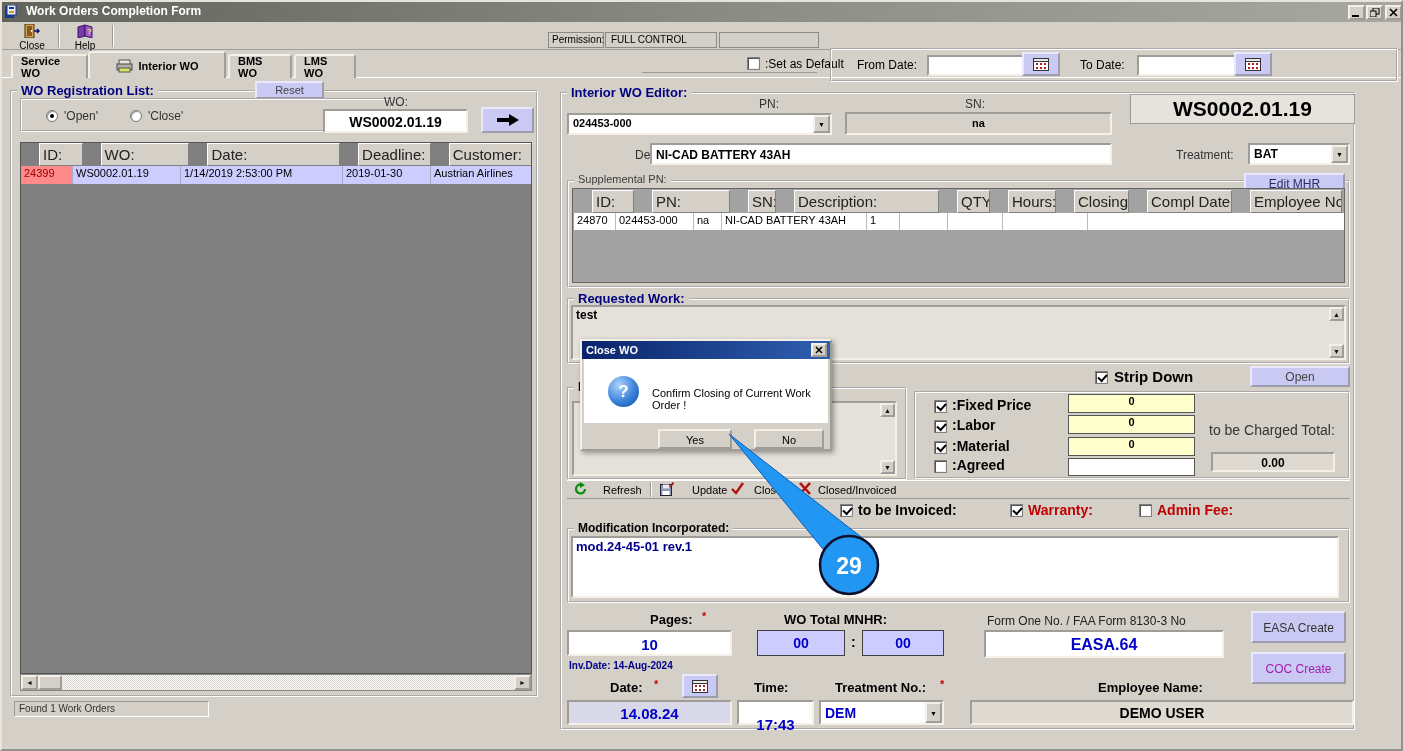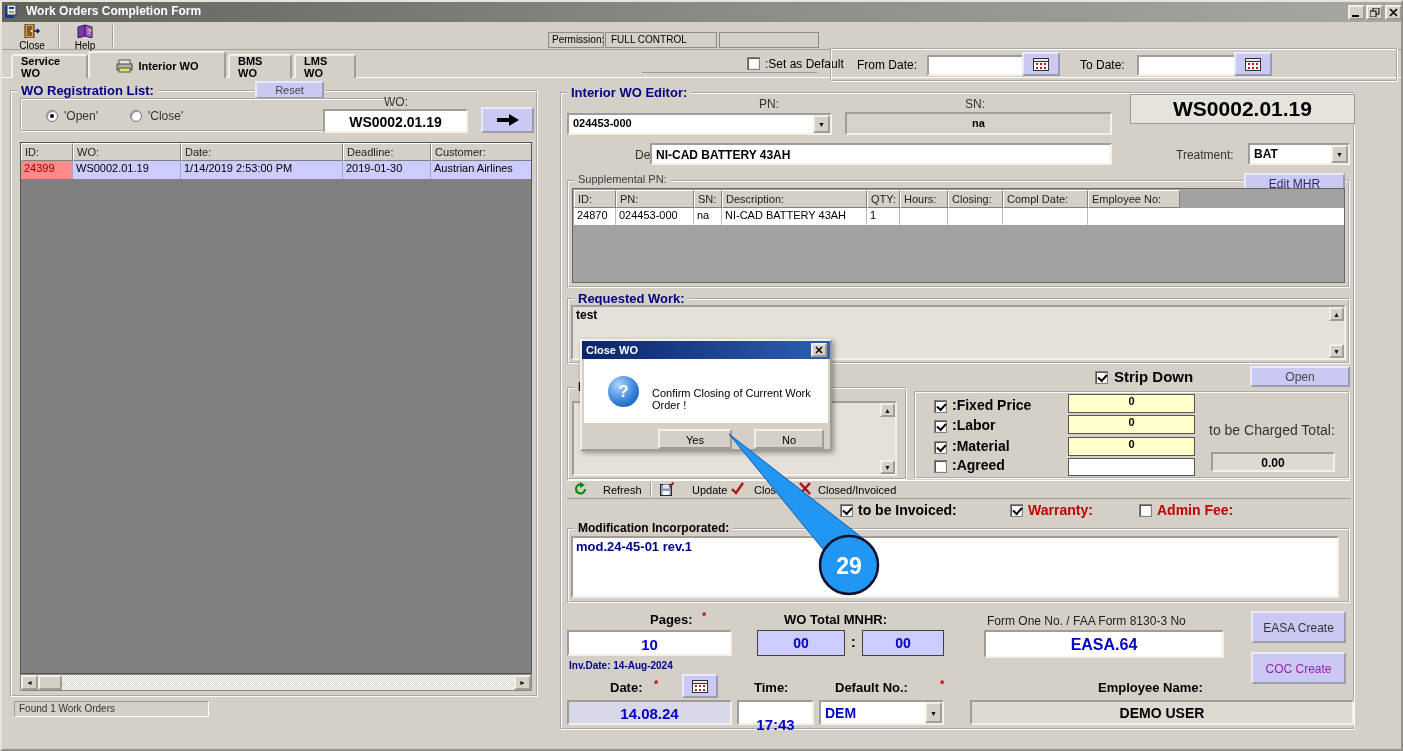--- a/index.html
+++ b/index.html
@@ -32,21 +32,21 @@
 
   .cb { position:absolute; width:13px; height:13px; background:#fff; border:1px solid #808080;
         box-shadow:inset 1px 1px 0 #555, inset -1px -1px 0 #efefef; }
   .cb.checked::after { content:""; position:absolute; left:2px; top:2px; width:7px; height:4px;
         border-left:2px solid #000; border-bottom:2px solid #000; transform:rotate(-48deg); }
   .radio { position:absolute; width:12px; height:12px; border-radius:50%; background:#fff;
         border:1px solid #777; box-shadow:inset 1px 1px 1px #999; }
   .radio.sel::after { content:""; position:absolute; left:3px; top:3px; width:4px; height:4px; border-radius:50%; background:#000; }
 
   .hdrcell { background:#d4d0c8; border-right:1px solid #808080; border-bottom:1px solid #808080;
-        border-top:1px solid #fff; border-left:1px solid #fff; padding:2px 3px; font-size:11px; color:#222; overflow:hidden; white-space:nowrap; }
+        border-top:1px solid #fff; border-left:1px solid #fff; padding:2px 3px; font-size:15px; color:#222; overflow:hidden; white-space:nowrap;margin-left:18px; }
   .cell { padding:1px 3px; font-size:11px; border-right:1px solid #a8a8c8; overflow:hidden; white-space:nowrap; }
   .row-l { background:#ccccff; }
 
   .bluetext { color:#0000c8; font-weight:bold; }
   .redlabel { color:#c00000; font-weight:bold; }
 
   .scroll-track { background:repeating-conic-gradient(#fff 0 25%,#d8d4cc 0 50%) 0 0/2px 2px; }
   .sb-btn { background:#d4d0c8; border:2px outset #f4f0e8; display:flex; align-items:center; justify-content:center; font-size:7px; color:#111; }
 
   .dlg-title { background:linear-gradient(90deg,#0a246a,#2f5fb0); height:18px; display:flex; align-items:center; color:#fff; font-weight:bold; font-size:11px; padding-left:4px; }
@@ -377,21 +377,21 @@
           <rect x="3" y="6" width="2" height="2"></rect>
           <rect x="7" y="6" width="2" height="2"></rect>
           <rect x="11" y="6" width="2" height="2"></rect>
           <rect x="3" y="10" width="2" height="2"></rect>
           <rect x="7" y="10" width="2" height="2"></rect>
           <rect x="11" y="10" width="2" height="2"></rect>
         </g>
     </svg>
   </div>
   <span class="abs lbl" style="left:752px;top:678px;font-weight:bold;font-size:13px">Time:</span>
-  <span class="abs lbl" style="left:833px;top:678px;font-weight:bold;font-size:13px">Default No.:</span>
+  <span class="abs lbl" style="left:833px;top:678px;font-weight:bold;font-size:13px">Treatment No.:</span>
   <span class="abs lbl" style="left:938px;top:676px;color:#c00000;font-weight:bold">*</span>
   <span class="abs lbl" style="left:1096px;top:678px;font-weight:bold;font-size:13px">Employee Name:</span>
 
   <div class="abs sunken" style="left:565px;top:698px;width:165px;height:25px;background:#d8d8e8;text-align:center;padding-top:3px"><span class="bluetext" style="font-size:15px">14.08.24</span></div>
   <div class="abs sunken" style="left:735px;top:698px;width:77px;height:25px;text-align:center;padding-top:14px"><span class="bluetext" style="font-size:15px">17:43</span></div>
   <div class="abs sunken" style="left:817px;top:698px;width:125px;height:25px">
     <span class="bluetext" style="position:absolute;left:4px;top:3px;font-size:14px">DEM</span>
     <div class="btn abs" style="right:0;top:0;width:17px;height:21px;font-size:7px;padding-top:6px"><span>▼</span></div>
   </div>
   <div class="abs sunken" style="left:968px;top:698px;width:384px;height:25px;background:#dedad2;text-align:center;padding-top:3px;font-weight:bold;font-size:14px">DEMO USER</div>

